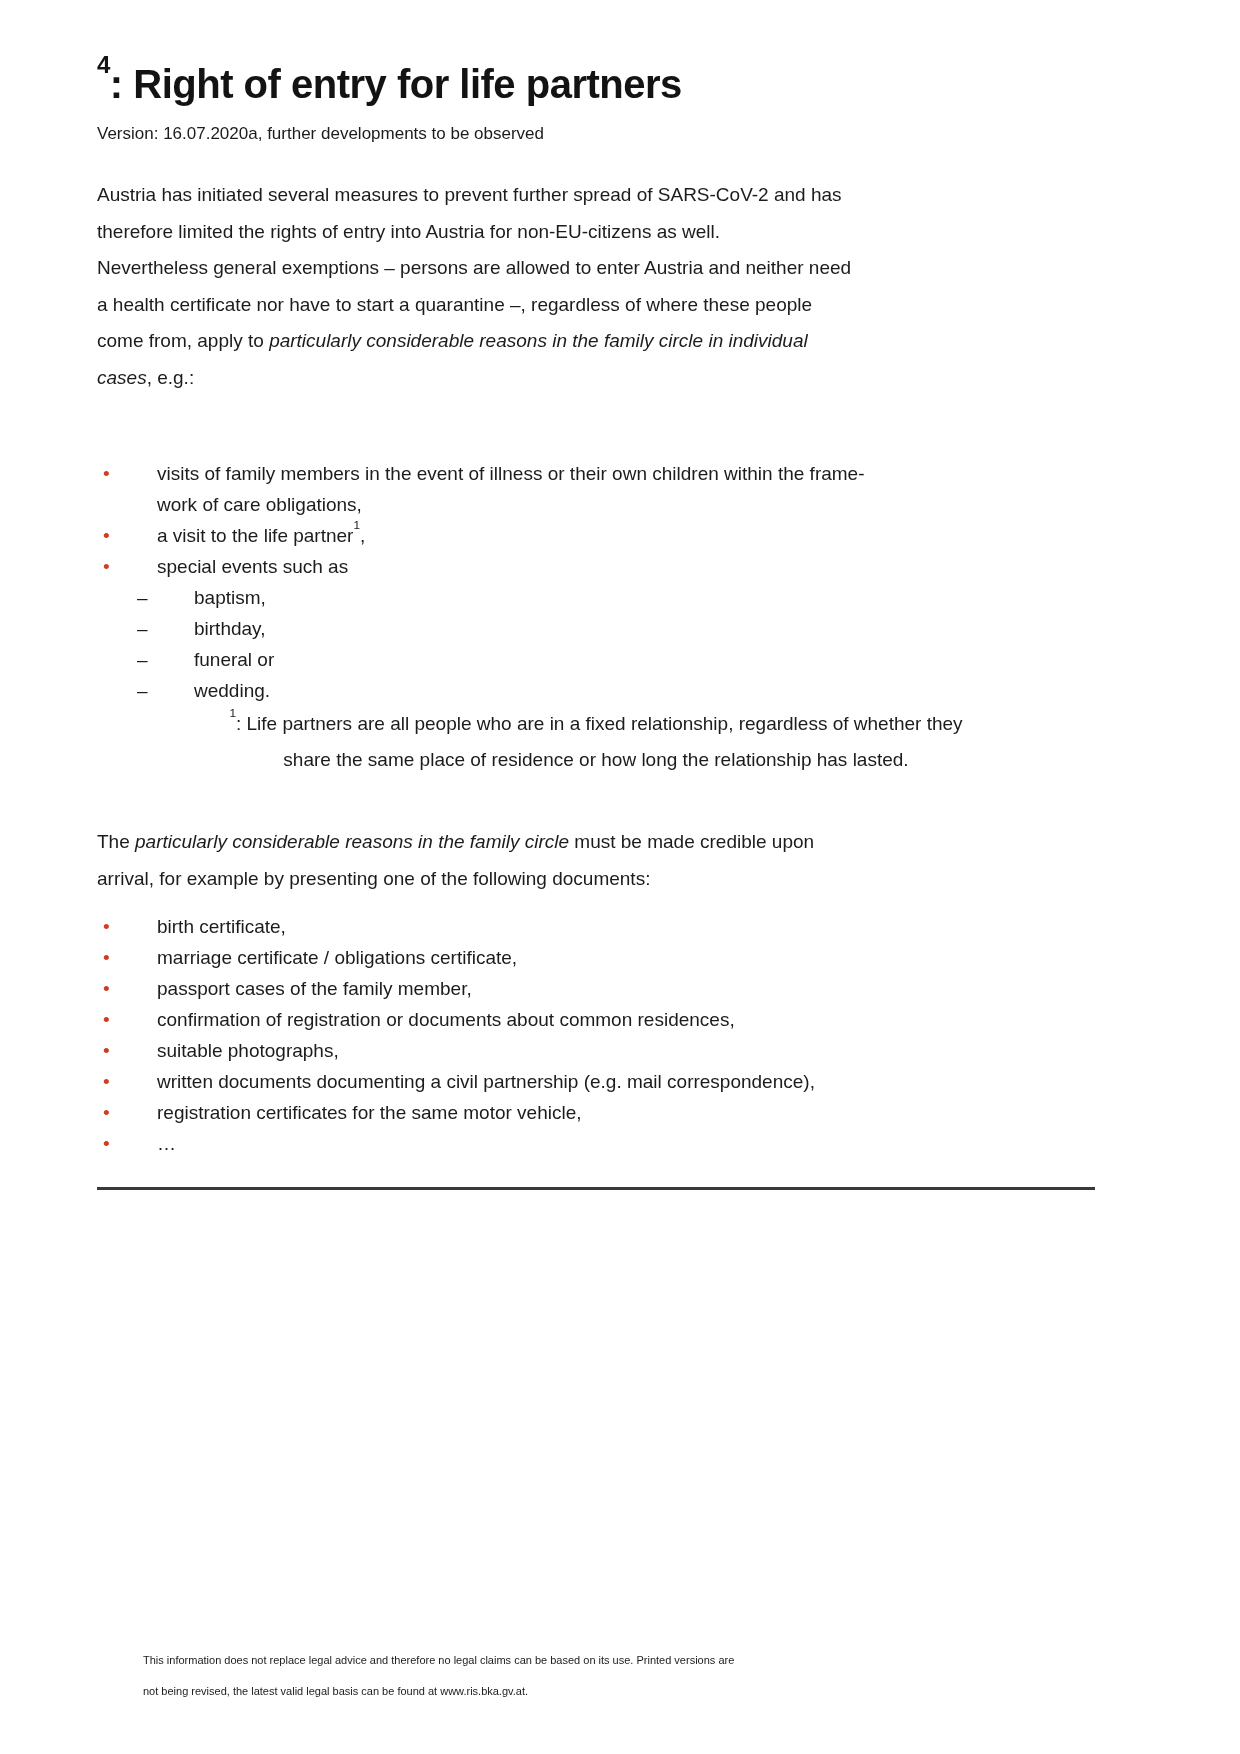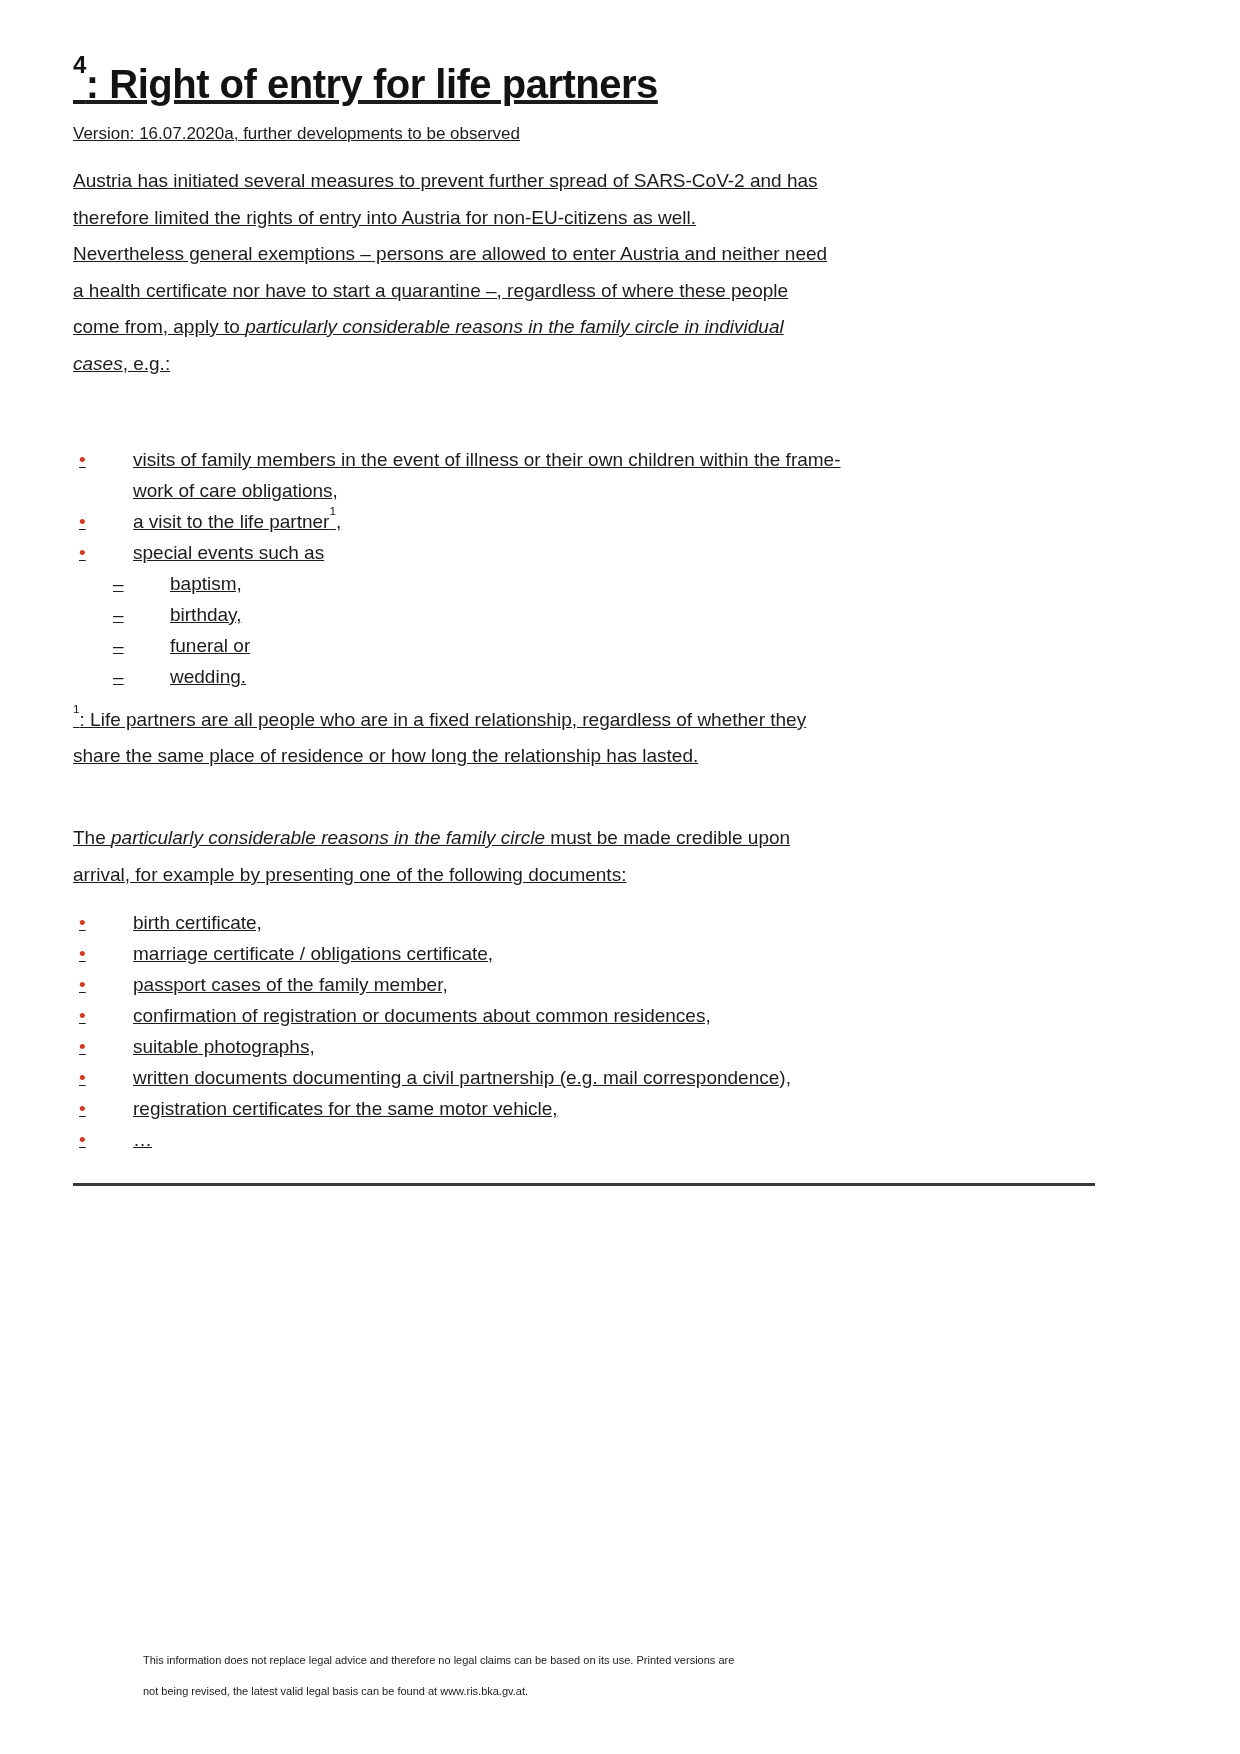--- a/index.html
+++ b/index.html
@@ -11,25 +11,24 @@
   html, body { background: #ffffff; }
   body {
     width: 1240px;
     height: 1754px;
     position: relative;
     overflow: hidden;
     font-family: "Liberation Sans", sans-serif;
     color: var(--text);
   }
   .page {
-    padding: 62px 145px 0 73px;
+    padding: 62px 145px 0 97px;
     width: 100%;
     height: 100%;
     position: relative;
-    text-decoration: underline;
   }
   .h1 {
     font-size: 40px;
     line-height: 44px;
     font-weight: 700;
     color: #131313;
     letter-spacing: -0.5px;
   }
   .h1 sup {
     font-size: 0.60em;
@@ -41,21 +40,21 @@
     font-size: 17px;
     line-height: 22px;
     margin-top: 17px;
   }
   .para {
     font-size: 19px;
     line-height: 36.5px;
     white-space: pre-line;
   }
   .para em { font-style: italic; }
-  .intro { margin-top: 18px; }
+  .intro { margin-top: 32px; }
   .body-sup {
     font-size: 0.62em;
     line-height: 0;
     position: relative;
     top: -0.45em;
   }
   .list { font-size: 19px; }
   .list-1 { margin-top: 62px; }
   .li {
     display: flex;
@@ -67,21 +66,21 @@
     width: 37px;
     padding-left: 6px;
     color: var(--bullet);
   }
   .li-text {
     white-space: pre-line;
     margin-left: 23px;
   }
   .sub-li { margin-left: 37px; }
   .sub-li .marker { color: var(--text); padding-left: 3px; }
-  .footnote { margin-top: 10px; font-size: 19px; line-height: 36px; }
+  .footnote { font-size: 19px; line-height: 36px; text-align: center; }
   .docs-intro { margin-top: 46px; }
   .list-2 { margin-top: 14px; }
   .list-2 .li { line-height: 31px; }
   .rule {
     margin-top: 28px;
     border: none;
     border-top: 3px solid var(--rule);
     width: 100%;
   }
   .footer {

